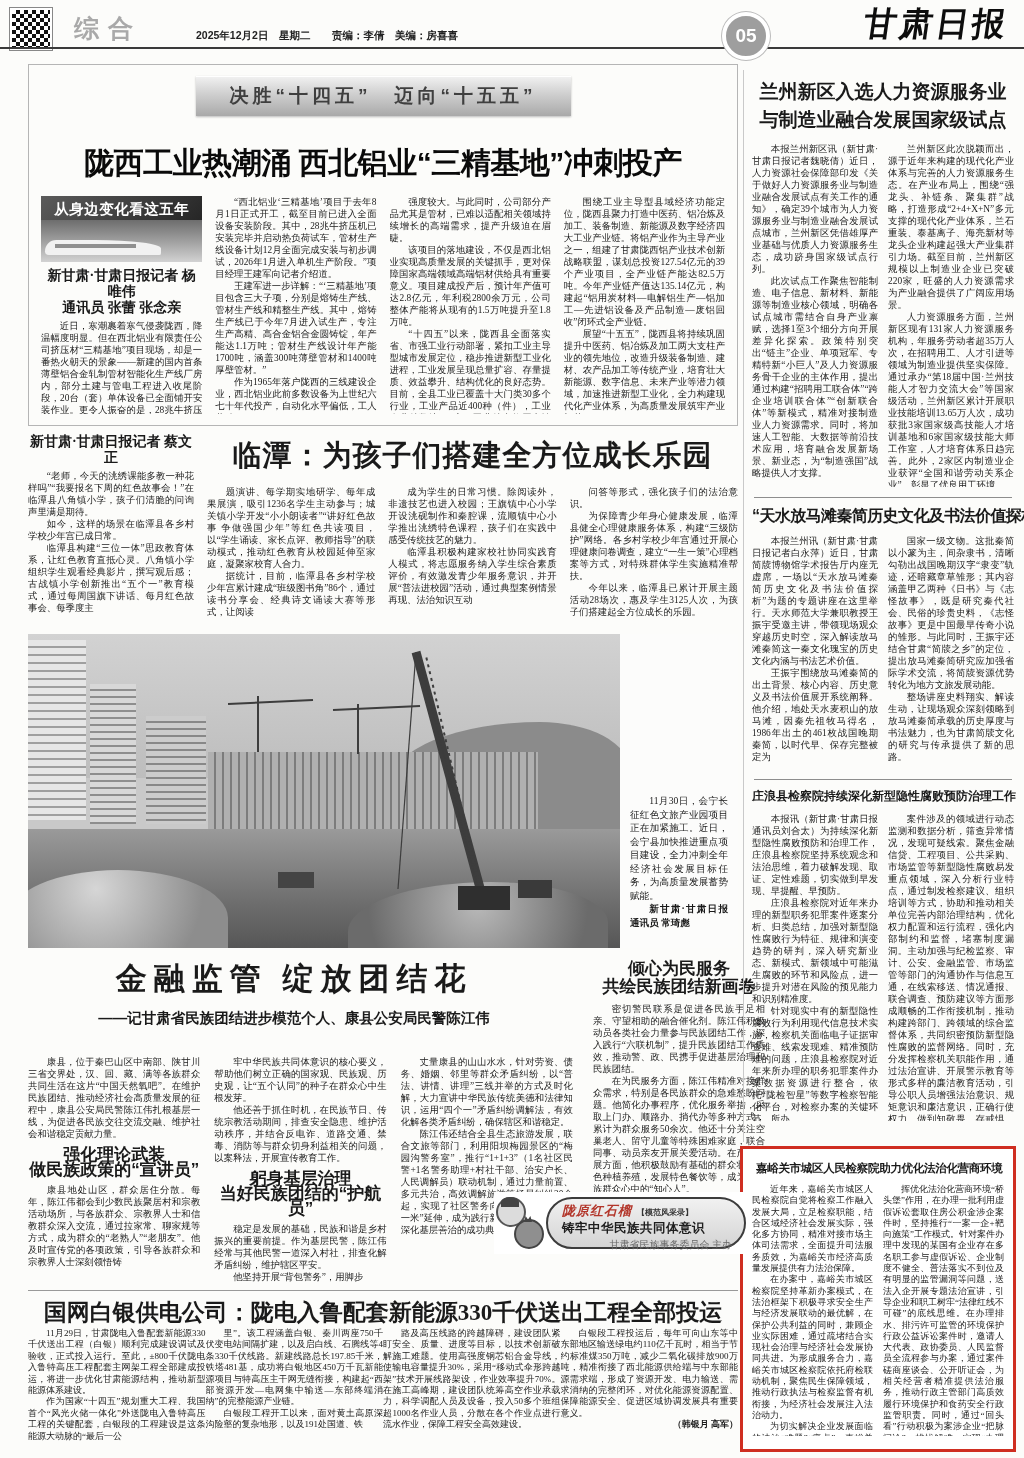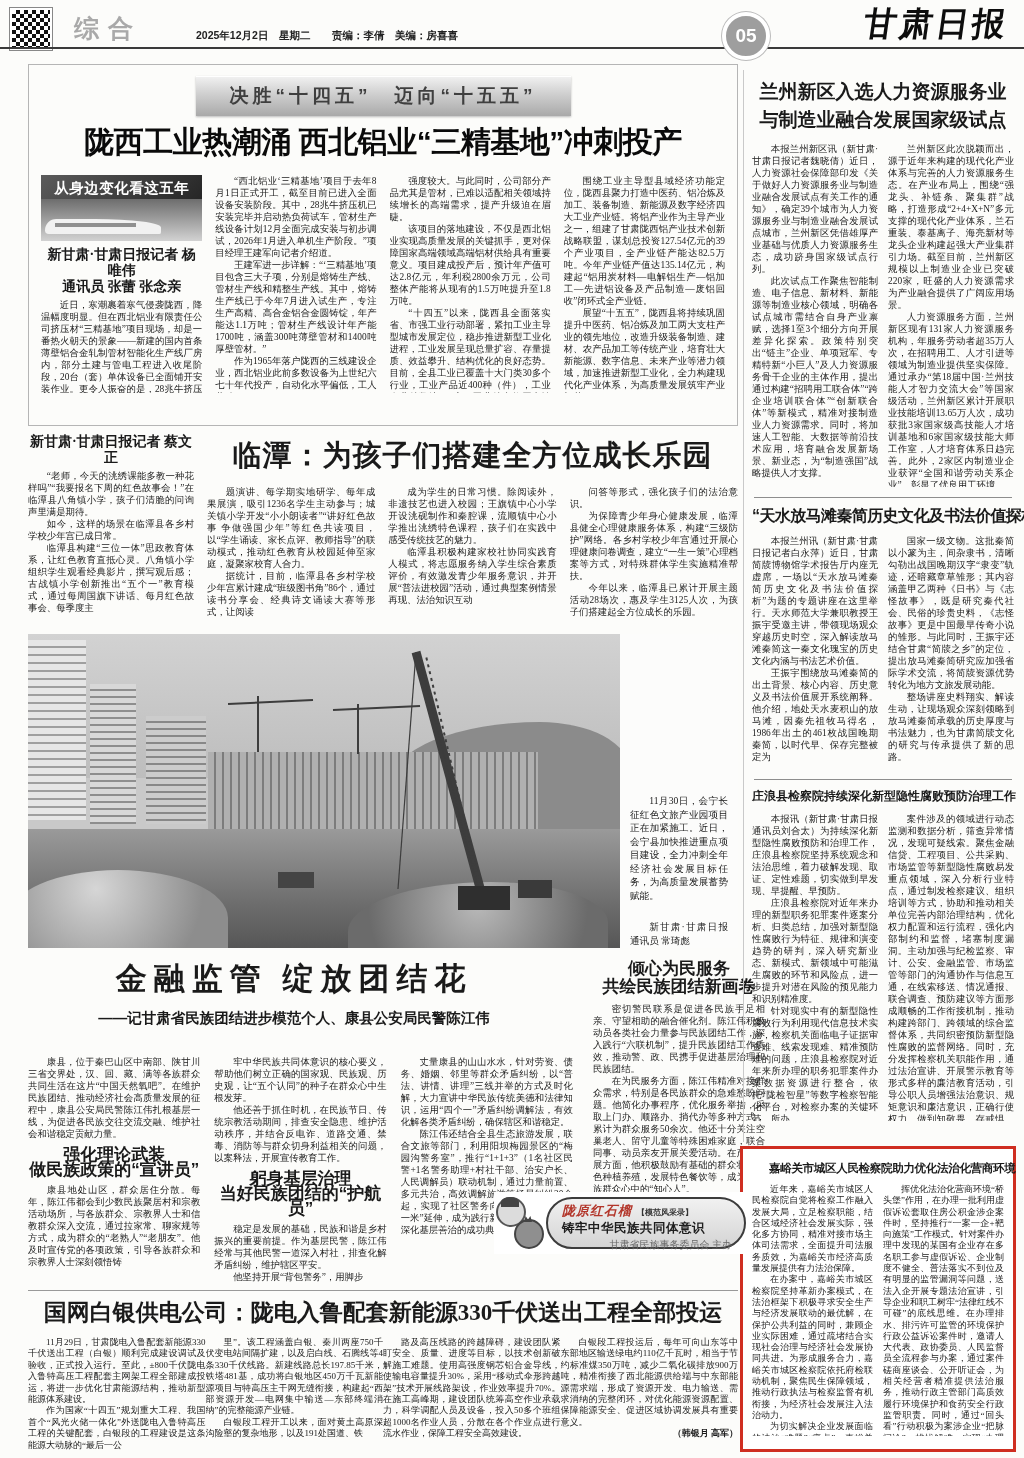--- a/index.html
+++ b/index.html
@@ -71,21 +71,21 @@
   .ph-ground{position:absolute;left:0;bottom:0;width:100%;height:38%;
       background:linear-gradient(180deg,#9a9a9a,#6f6f6f 60%,#565656);}
   .ph-mound1{position:absolute;left:-20px;bottom:-18px;width:220px;height:96px;border-radius:50% 50% 0 0;
       background:radial-gradient(circle at 40% 20%,#d6d6d6,#8d8d8d 70%);}
   .ph-mound2{position:absolute;right:130px;bottom:-24px;width:260px;height:90px;border-radius:55% 45% 0 0;
       background:radial-gradient(circle at 50% 25%,#b9b9b9,#6b6b6b 75%);}
   .ph-cranes{position:absolute;left:0;top:0;}
   .photo-caption{position:absolute;right:0;top:0;width:118px;height:100%;background:#fcfcfb;
       padding:160px 10px 8px 10px;box-sizing:border-box;font-size:9.6px;line-height:13.5px;}
   .photo-caption p{margin:0;text-indent:2em;text-align:justify;}
-  .photo-caption .credit{font-weight:400;text-indent:2em;margin-top:18px;}
+  .photo-caption .credit{font-weight:700;text-indent:2em;}
   
   .model{position:absolute;left:28px;top:956px;width:710px;height:328px;}
   .m-head{position:absolute;left:0;top:2px;width:532px;}
   .m-headline{text-align:center;font-weight:800;font-size:31px;letter-spacing:7px;white-space:nowrap;}
   .m-dash{text-align:center;font-family:"Liberation Sans",sans-serif;font-weight:700;font-size:14.5px;margin-top:9px;}
   .m-cols{position:absolute;left:0;top:100px;width:545px;height:228px;display:flex;gap:14px;overflow:hidden;}
   .m-cols .body-col{flex:1;}
   .sec-head{font-family:"Liberation Sans",sans-serif;font-weight:700;font-size:17px;line-height:15px;
       text-align:center;white-space:pre-line;margin:7px 0;}
   .m-col4{position:absolute;left:565px;top:0;width:172px;height:328px;overflow:hidden;}
@@ -106,56 +106,56 @@
       border:2px solid #3c3c3c;border-radius:28px;padding:3px 12px 1px 14px;box-sizing:border-box;}
   .logo-line1{display:flex;align-items:baseline;gap:5px;}
   .logo-title{color:#b3362b;font-weight:900;font-size:13px;font-style:italic;letter-spacing:1px;text-align:right;}
   .logo-tag{font-size:8px;color:#333;font-weight:700;}
   .logo-slogan{font-family:"Liberation Sans",sans-serif;font-weight:800;font-size:12.5px;color:#1e1e1e;letter-spacing:0.5px;}
   .logo-host{font-size:10px;color:#666;text-align:right;margin-top:1px;}
   .model-divider{position:absolute;left:28px;top:1290px;width:710px;border-top:1px solid #999;}
   
   .power{position:absolute;left:28px;top:1297px;width:710px;}
   .p-headline{text-align:center;font-weight:800;font-size:23px;white-space:nowrap;margin:0;}
-  .p-cols{margin-top:9px;display:flex;height:118px;overflow:hidden;}
+  .p-cols{display:flex;height:118px;overflow:hidden;}
   .p-cols .body-col{flex:1;font-size:9px;line-height:11.4px;}
   
   .vrule{position:absolute;left:743px;top:70px;height:1072px;border-left:1px solid #c9c9c9;}
   .right-col{position:absolute;left:752px;top:70px;width:262px;}
   .ra-head{font-weight:900;font-size:19px;line-height:1.45;text-align:center;margin:8px 0 10px;}
   .rb-head-sm{font-family:"Liberation Sans",sans-serif;font-weight:800;text-align:center;
       white-space:nowrap;margin:8px 0 8px;}
   .two-cols{display:flex;gap:10px;overflow:hidden;}
   .two-cols .body-col{flex:1;}
   .r-divider{border-top:1px solid #8d8d8d;margin:10px 2px 4px;}
   
   .red-box{position:absolute;left:740px;top:1146px;width:276px;height:306px;box-sizing:border-box;
       border:3px solid #cf2e21;background:#fff;padding:6px 9px;}
   .redbox-head{font-family:"Liberation Sans",sans-serif;font-weight:800;font-size:11.5px;
-      letter-spacing:-0.3px;text-align:center;white-space:nowrap;margin:6px 17px 8px;}
+      letter-spacing:-0.3px;text-align:center;white-space:nowrap;margin:6px 4px 8px;}
   .red-box .body-col{font-size:9px;line-height:11.3px;}
 </style>
 </head>
 <body>
 
 <div class="page">
 
   <div class="qr"></div>
   <div class="section-label">综合</div>
   <div class="date-line">2025年12月2日　星期二</div>
   <div class="editor-line">责编：李倩　美编：房喜喜</div>
   <div class="hdr-rule"></div>
   <div class="page-circle">05</div>
   <div class="masthead">甘肃日报</div>
 
   <div class="top-box">
     <div class="eyebrow-wrap">
       <span class="eyebrow">决胜“十四五”　迈向“十五五”</span>
     </div>
-    <h1 class="main-headline" style="margin:6px 0 0;">陇西工业热潮涌 西北铝业“三精基地”冲刺投产</h1>
+    <h1 class="main-headline" style="margin:27px 0 0;">陇西工业热潮涌 西北铝业“三精基地”冲刺投产</h1>
     <div class="top-cols">
       <div class="body-col">
         <div class="series-banner">
           <div class="sb-title">从身边变化看这五年</div>
           <div class="sb-img">
               <div class="sb-train"></div>
             </div>
         </div>
         <div class="byline">新甘肃·甘肃日报记者 杨唯伟</div>
         <div class="byline" style="margin-top:-4px;">通讯员 张蕾 张念亲</div>

